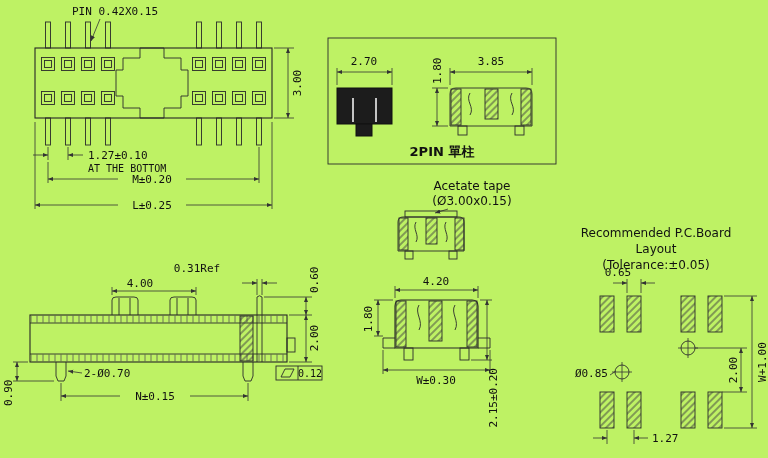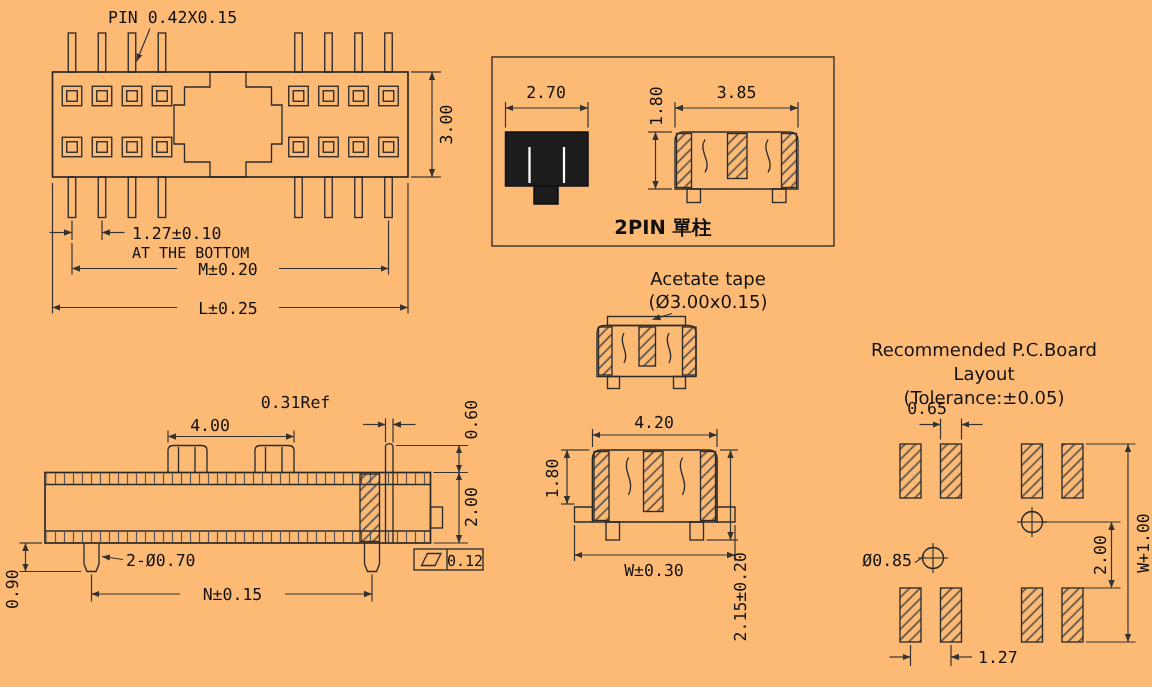--- a/index.html
+++ b/index.html
@@ -1,16 +1,16 @@
 <!DOCTYPE html>
 <html><head>
 <meta charset="utf-8">
 <style>
   html,body { margin:0; padding:0; background:#fdfdfd; }
-  .stage { position:relative; width:768px; height:458px; background:#fdba74; overflow:hidden; }
+  .stage { position:relative; width:768px; height:458px; background:#bef264; overflow:hidden; }
   svg { display:block; }
   .s  { stroke:#262626; stroke-width:1.1; fill:none; }
   .s2 { stroke:#2b2b2b; stroke-width:0.9; fill:none; }
   .d  { stroke:#333333; stroke-width:0.8; fill:none; }
   .hatch { fill:url(#hatch); stroke:#2b2b2b; stroke-width:0.9; }
   .vfill { fill:url(#vl); stroke:none; }
   .dark { fill:#1c1c1c; stroke:#111; stroke-width:1; }
   .t  { font-family:"DejaVu Sans Mono", monospace; font-size:11px; fill:#111; }
   .ts { font-family:"DejaVu Sans Mono", monospace; font-size:10px; fill:#111; }
   .tt { font-family:"DejaVu Sans", sans-serif; font-size:12px; fill:#111; }

